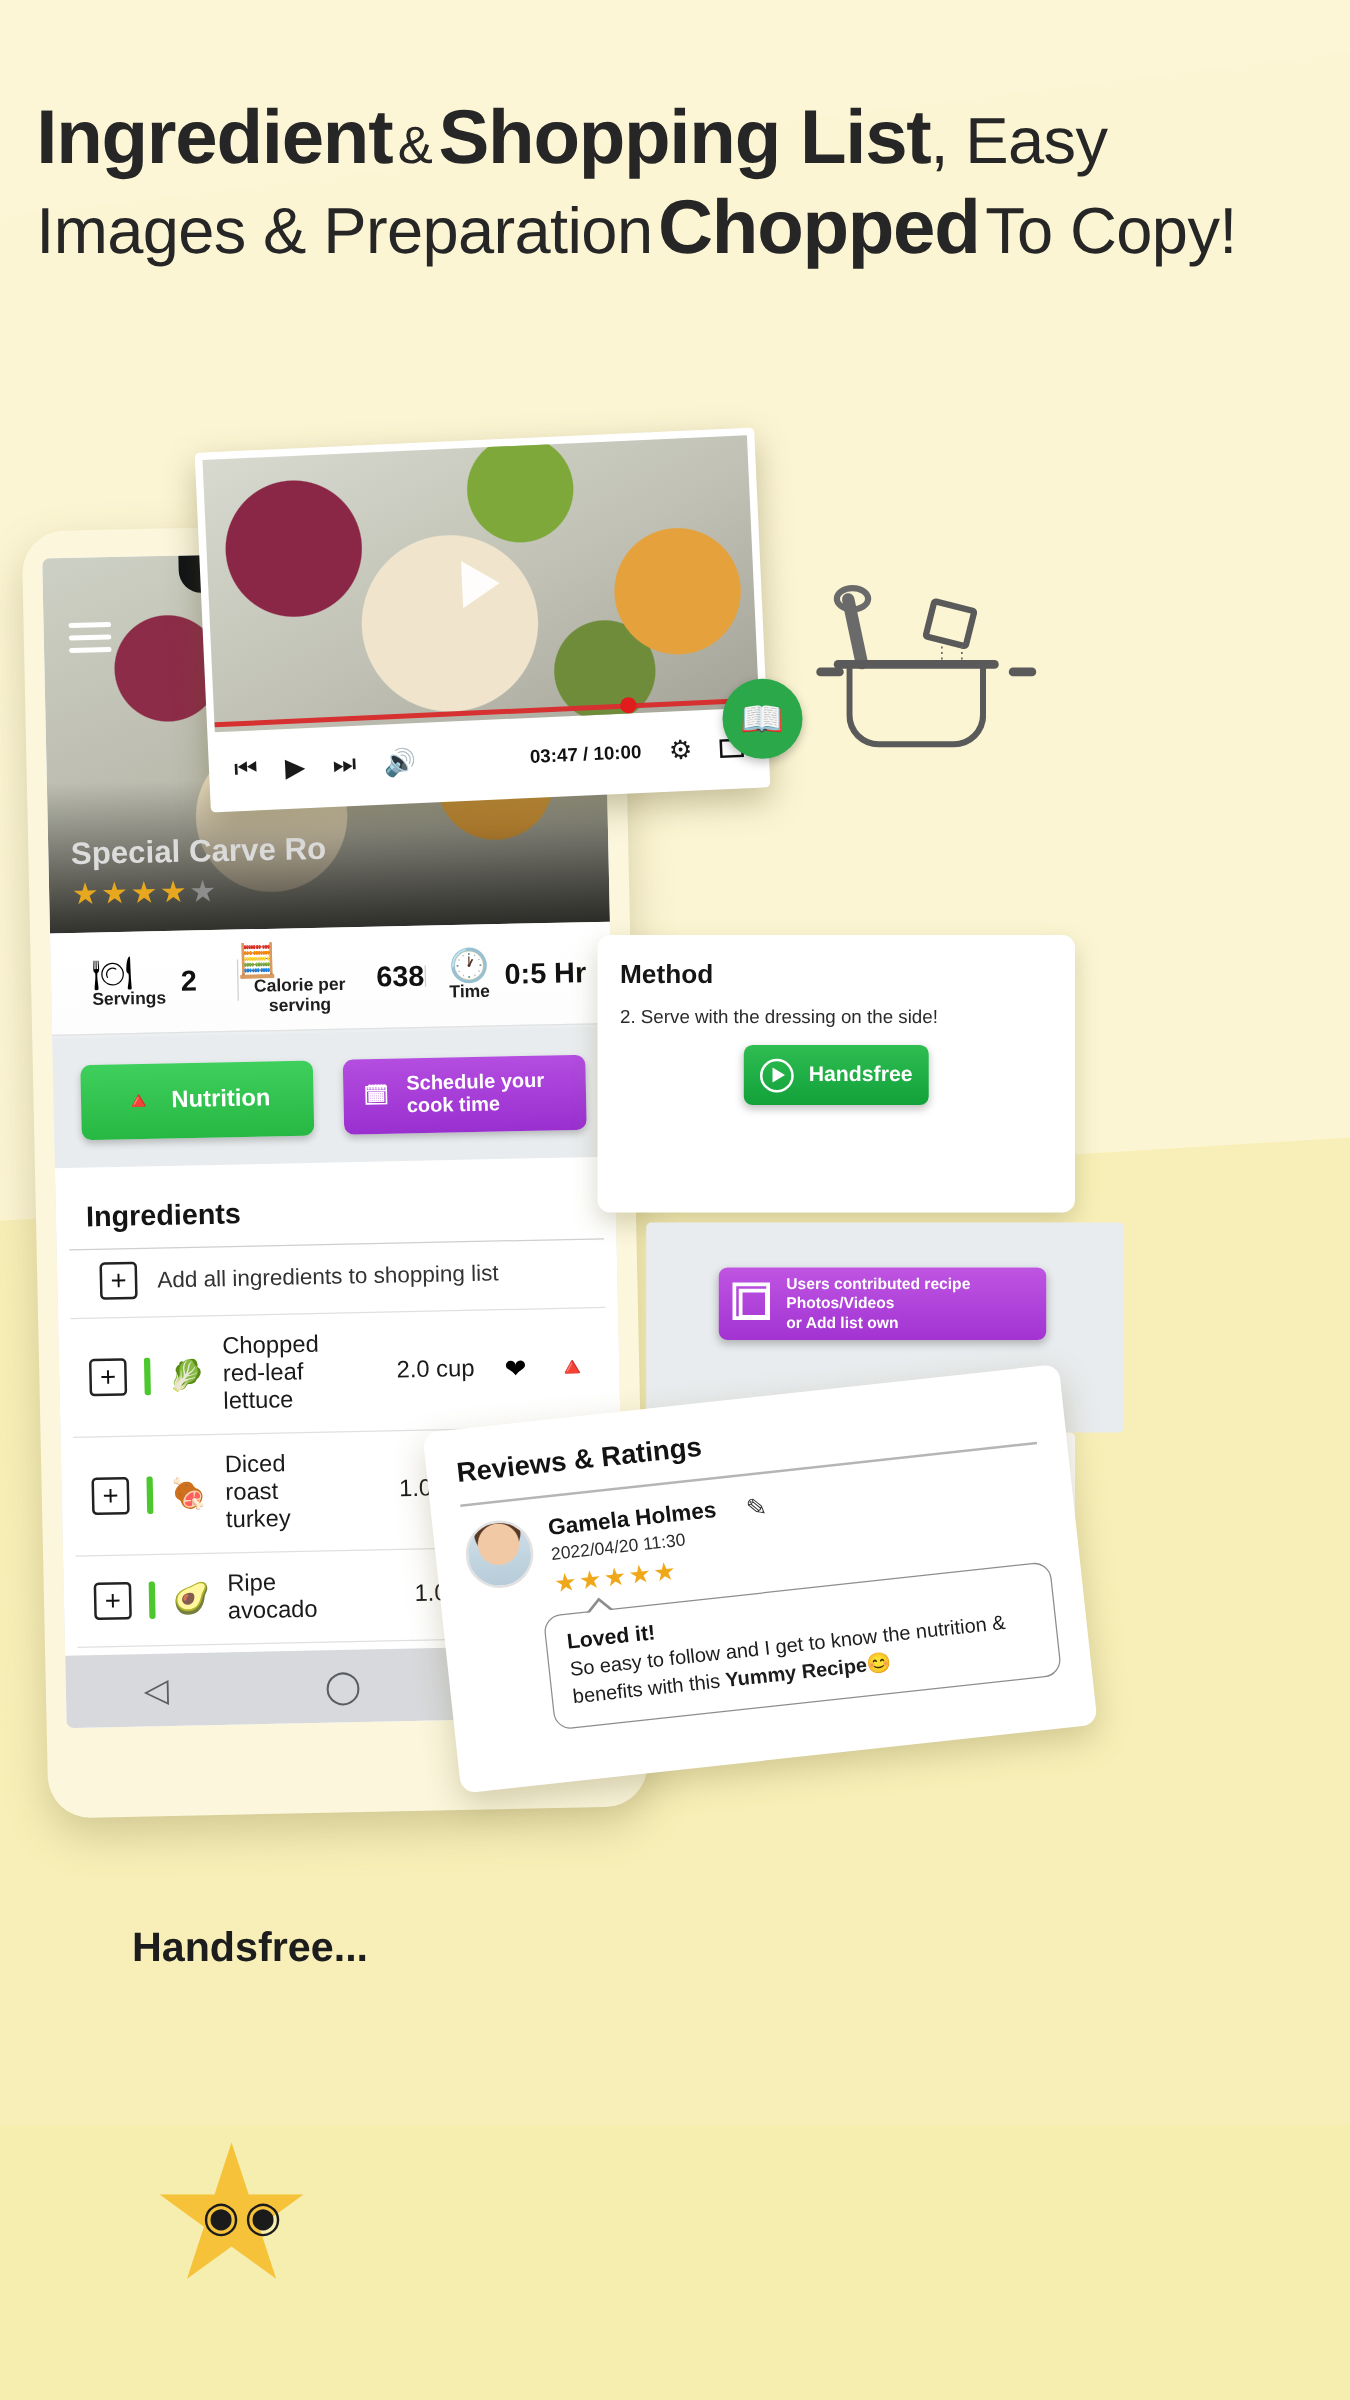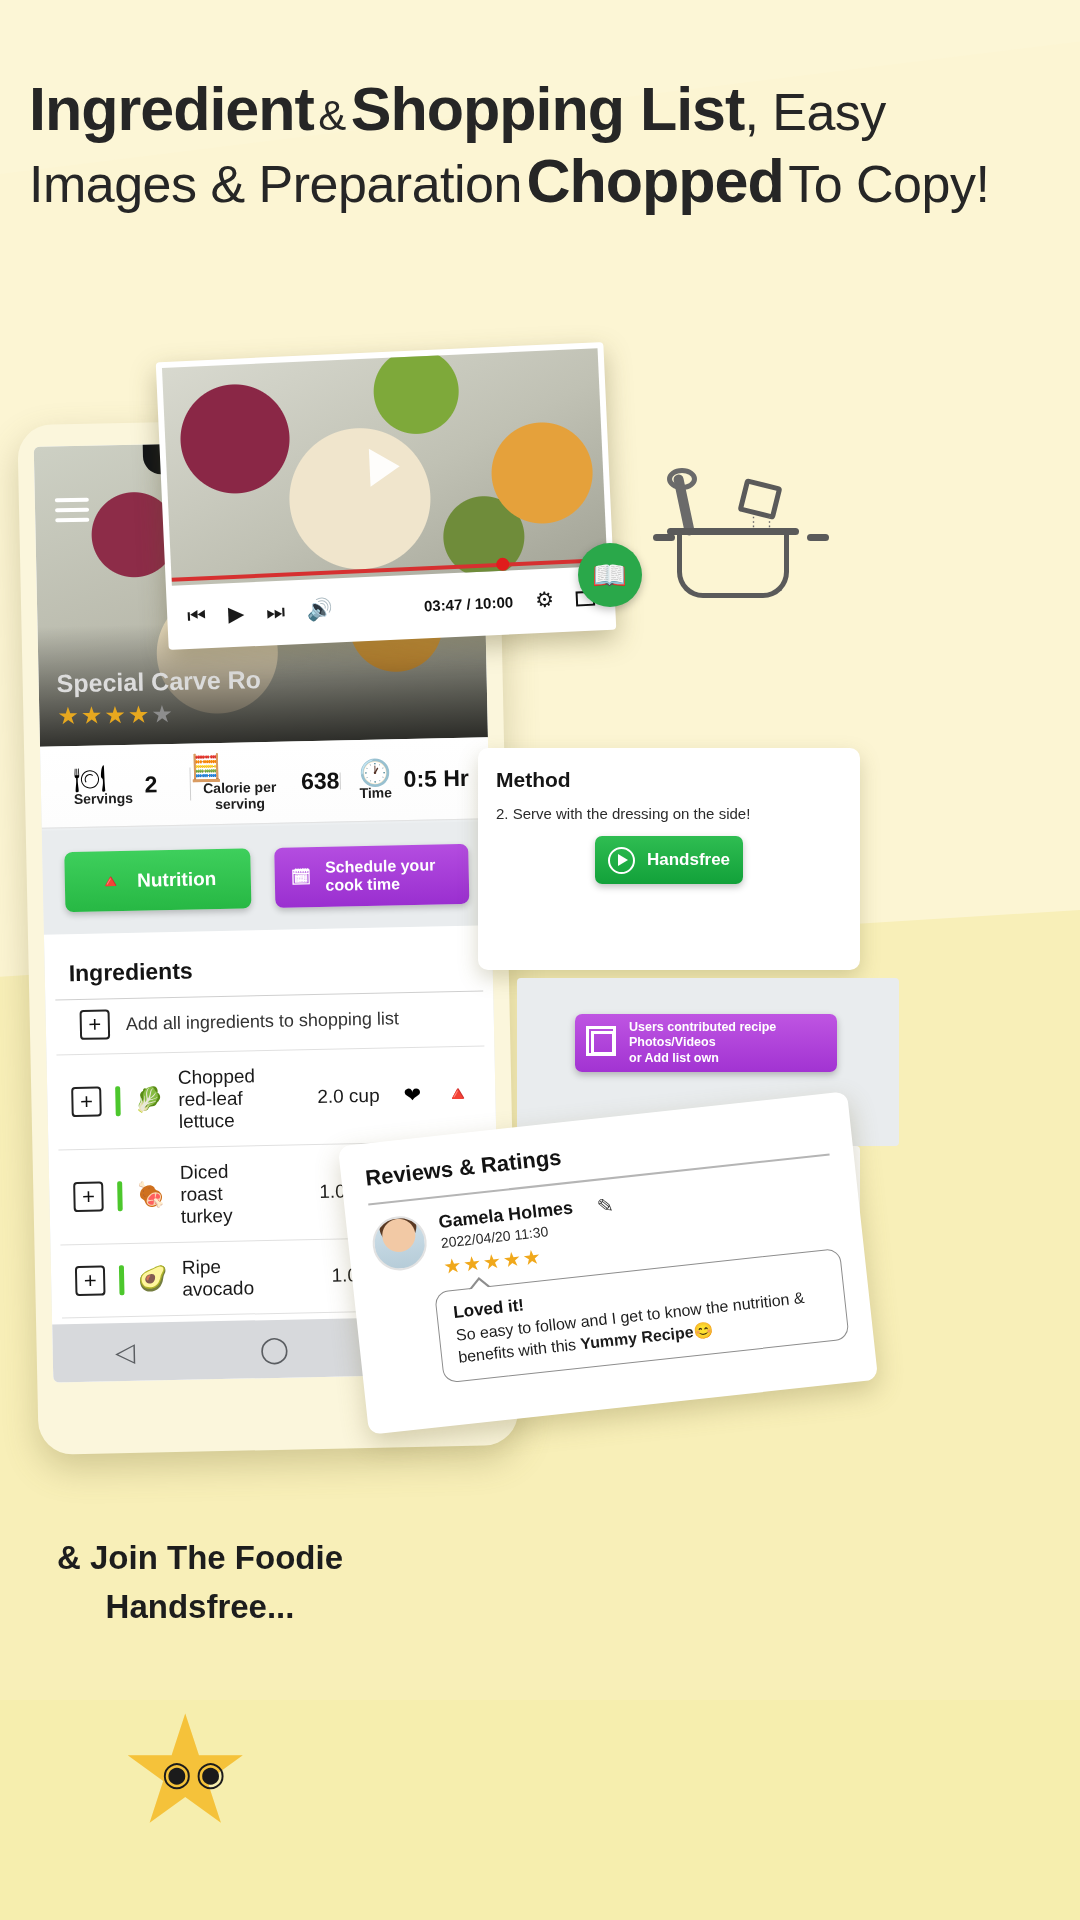--- a/index.html
+++ b/index.html
@@ -496,20 +496,19 @@
   </div>
   <div class="bubble">
     <div class="bub-1">Loved it!</div>
     <div class="bub-2">
       <span>So easy to follow and I get to know the nutrition &amp; benefits with this </span><b>Yummy Recipe</b><span>😊</span>
     </div>
   </div>
 </div>
 
 <div class="bottom">
-  <div class="b2">&amp; Join The Foodie</div>
   <div class="b2">Handsfree...</div>
 </div>
 
 <div class="starwrap">
   <div class="star-emoji">★</div>
   <div class="star-face">◉◉</div>
 </div>
 
 </body></html>

